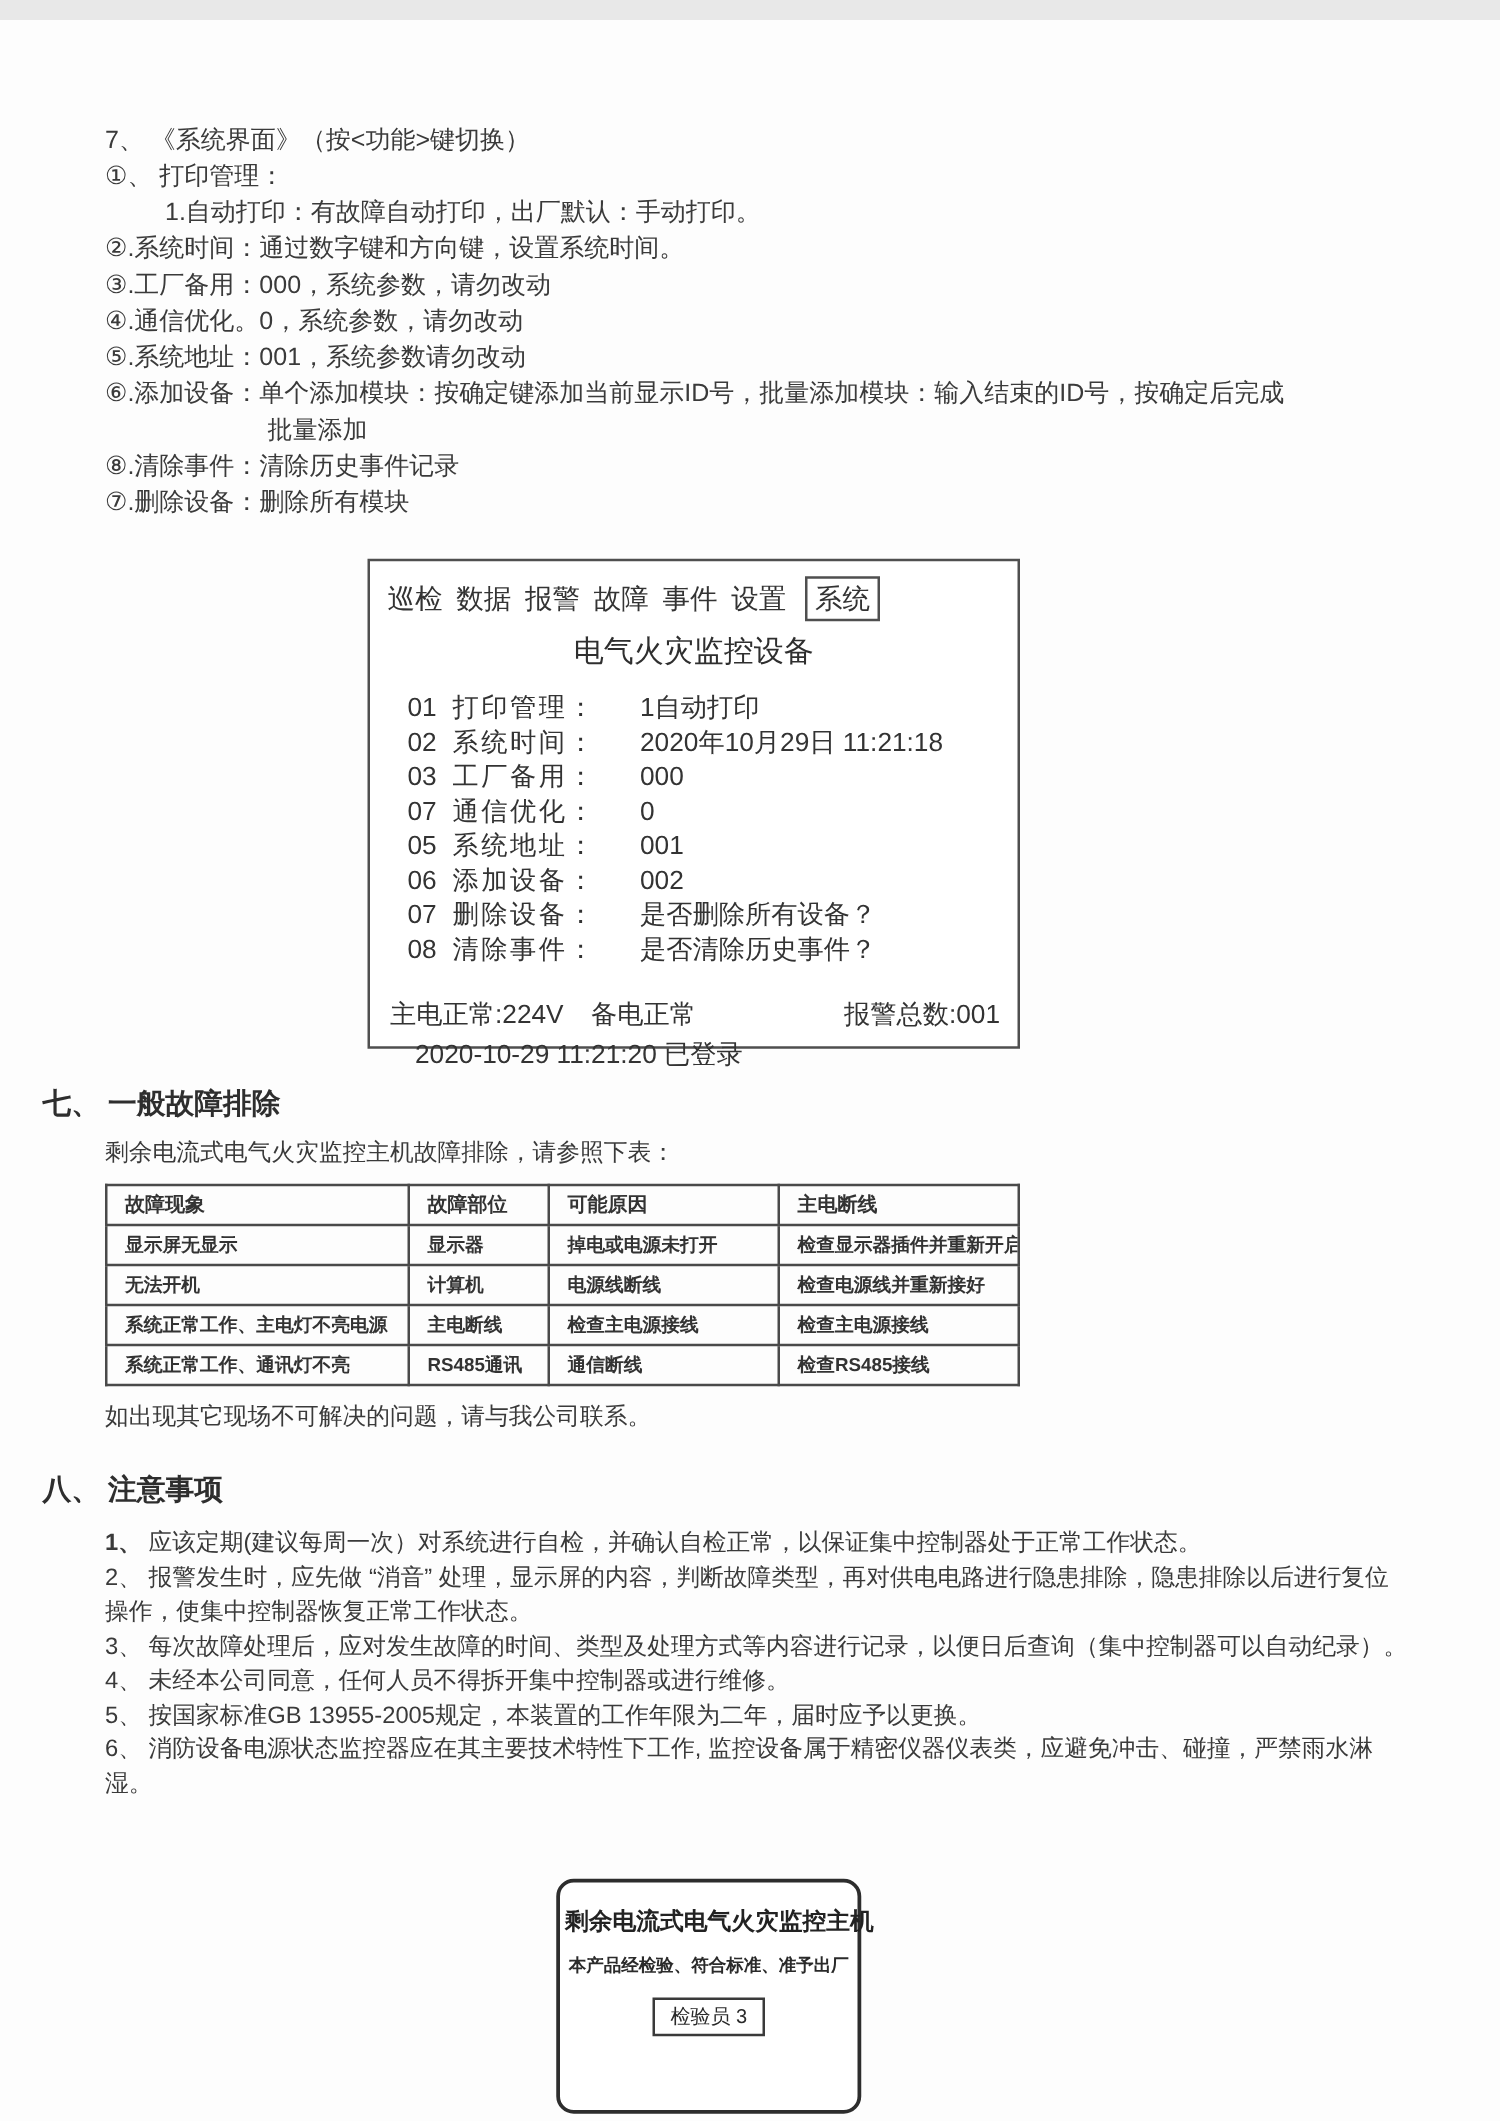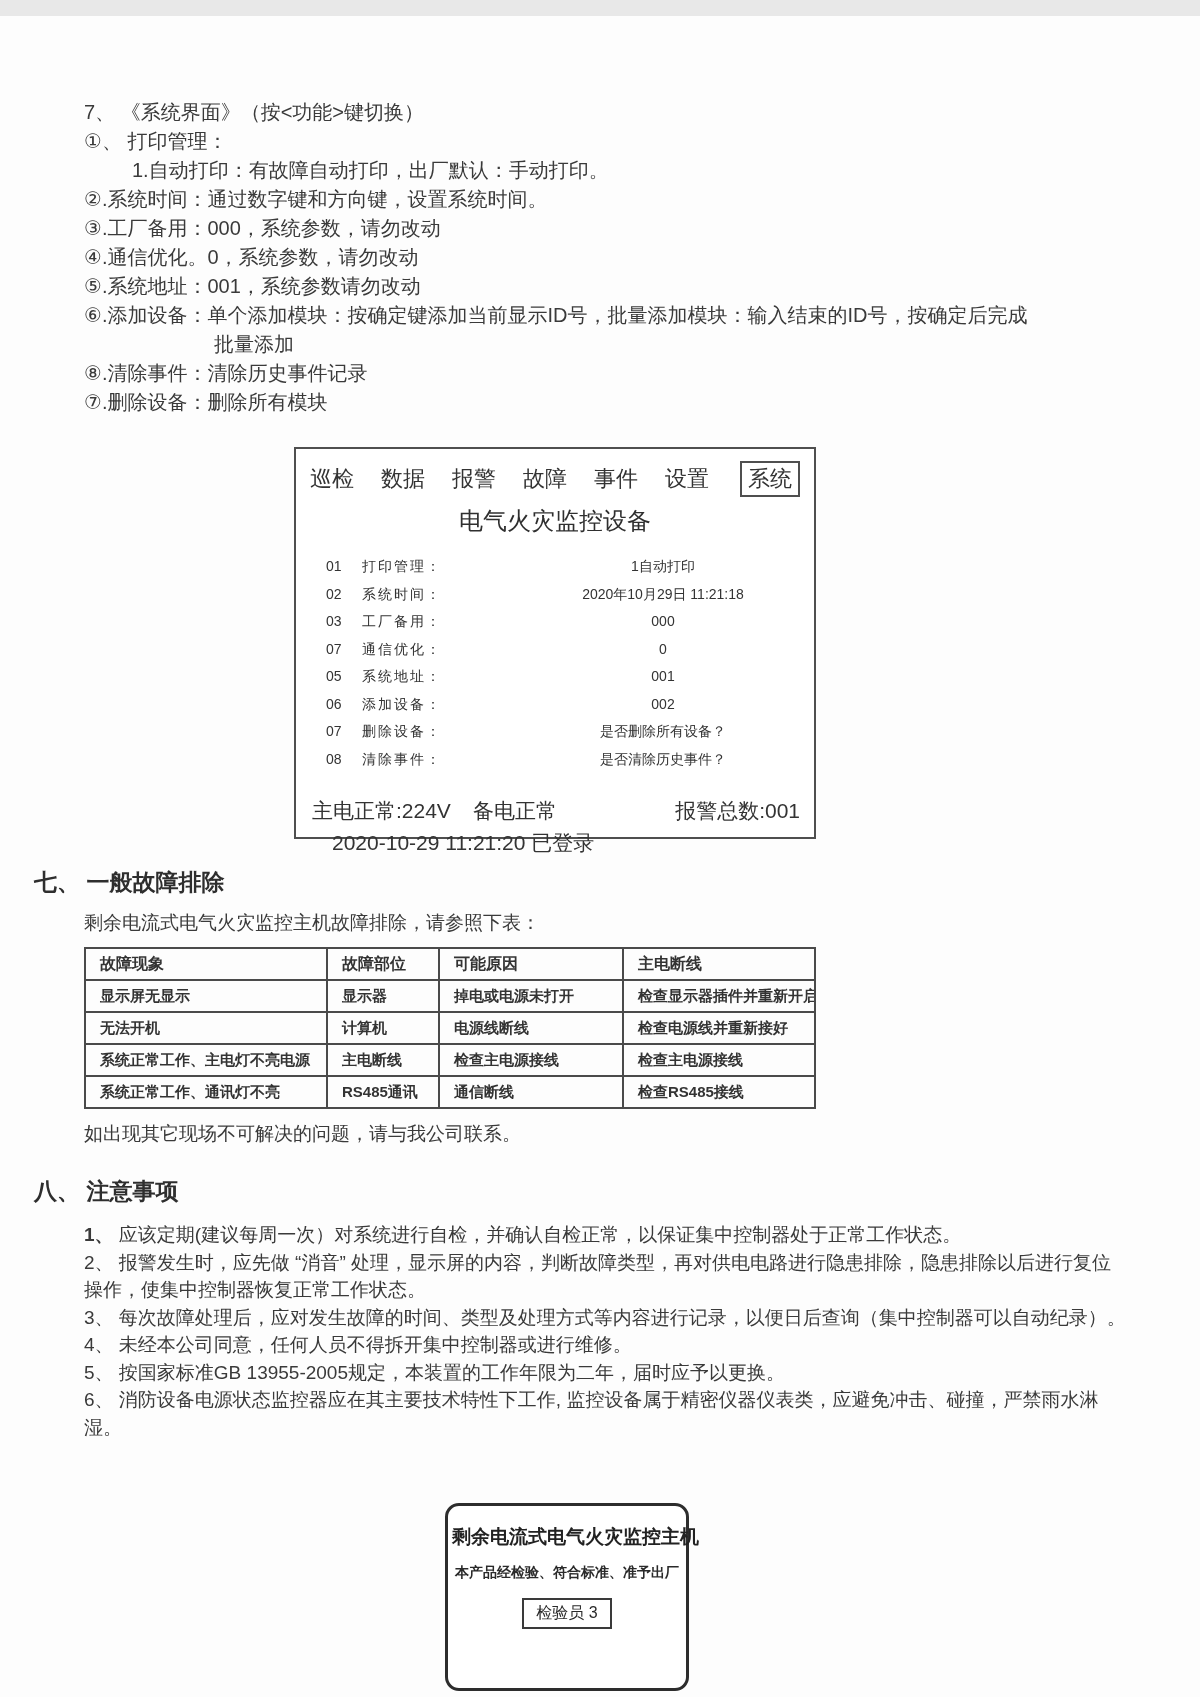--- a/index.html
+++ b/index.html
@@ -11,28 +11,28 @@
   }
   .line{font-size:20px;line-height:29px;white-space:nowrap;}
   .line.indent1{padding-left:48px;}
   .line.indent2{padding-left:130px;}
 
   
   .screen{
     width:522px;box-sizing:border-box;border:2px solid #4f4f4f;background:#fff;
     margin:30px 0 0 210px;padding:12px 0 14px 0;height:392px;
   }
-  .menu{display:flex;align-items:center;gap:27px;padding-left:14px;font-size:22px;color:#333;}
+  .menu{display:flex;align-items:center;gap:11px;padding-left:14px;font-size:22px;color:#333;}
   .menu .active{border:2px solid #4f4f4f;padding:1px 6px;margin-left:4px;}
   .screen-title{text-align:center;font-size:24px;margin-top:8px;color:#2f2f2f;}
   .srows{margin-top:16px;}
-  .srow{display:flex;font-size:14px;line-height:27.5px;color:#333;}
+  .srow{display:flex;font-size:21px;line-height:27.5px;color:#333;}
   .srow .no{width:36px;margin-left:30px;}
   .srow .slabel{width:150px;letter-spacing:2px;}
-  .srow .sval{flex:1;text-align:center;}
+  .srow .sval{flex:1;}
   .sstatus{display:flex;font-size:21px;margin-top:24px;padding:0 14px 0 16px;color:#333;}
   .sstatus .bkp{margin-left:22px;}
   .sstatus .alarm{margin-left:auto;}
   .slogin{font-size:21px;padding-left:36px;margin-top:4px;color:#333;}
 
   .h2{font-size:23px;font-weight:bold;color:#2e2e2e;margin:28px 0 0 -50px;}
   .para{font-size:19px;line-height:29px;margin-top:10px;}
 
   table.fault{
     border-collapse:collapse;margin-top:10px;table-layout:fixed;width:730px;

